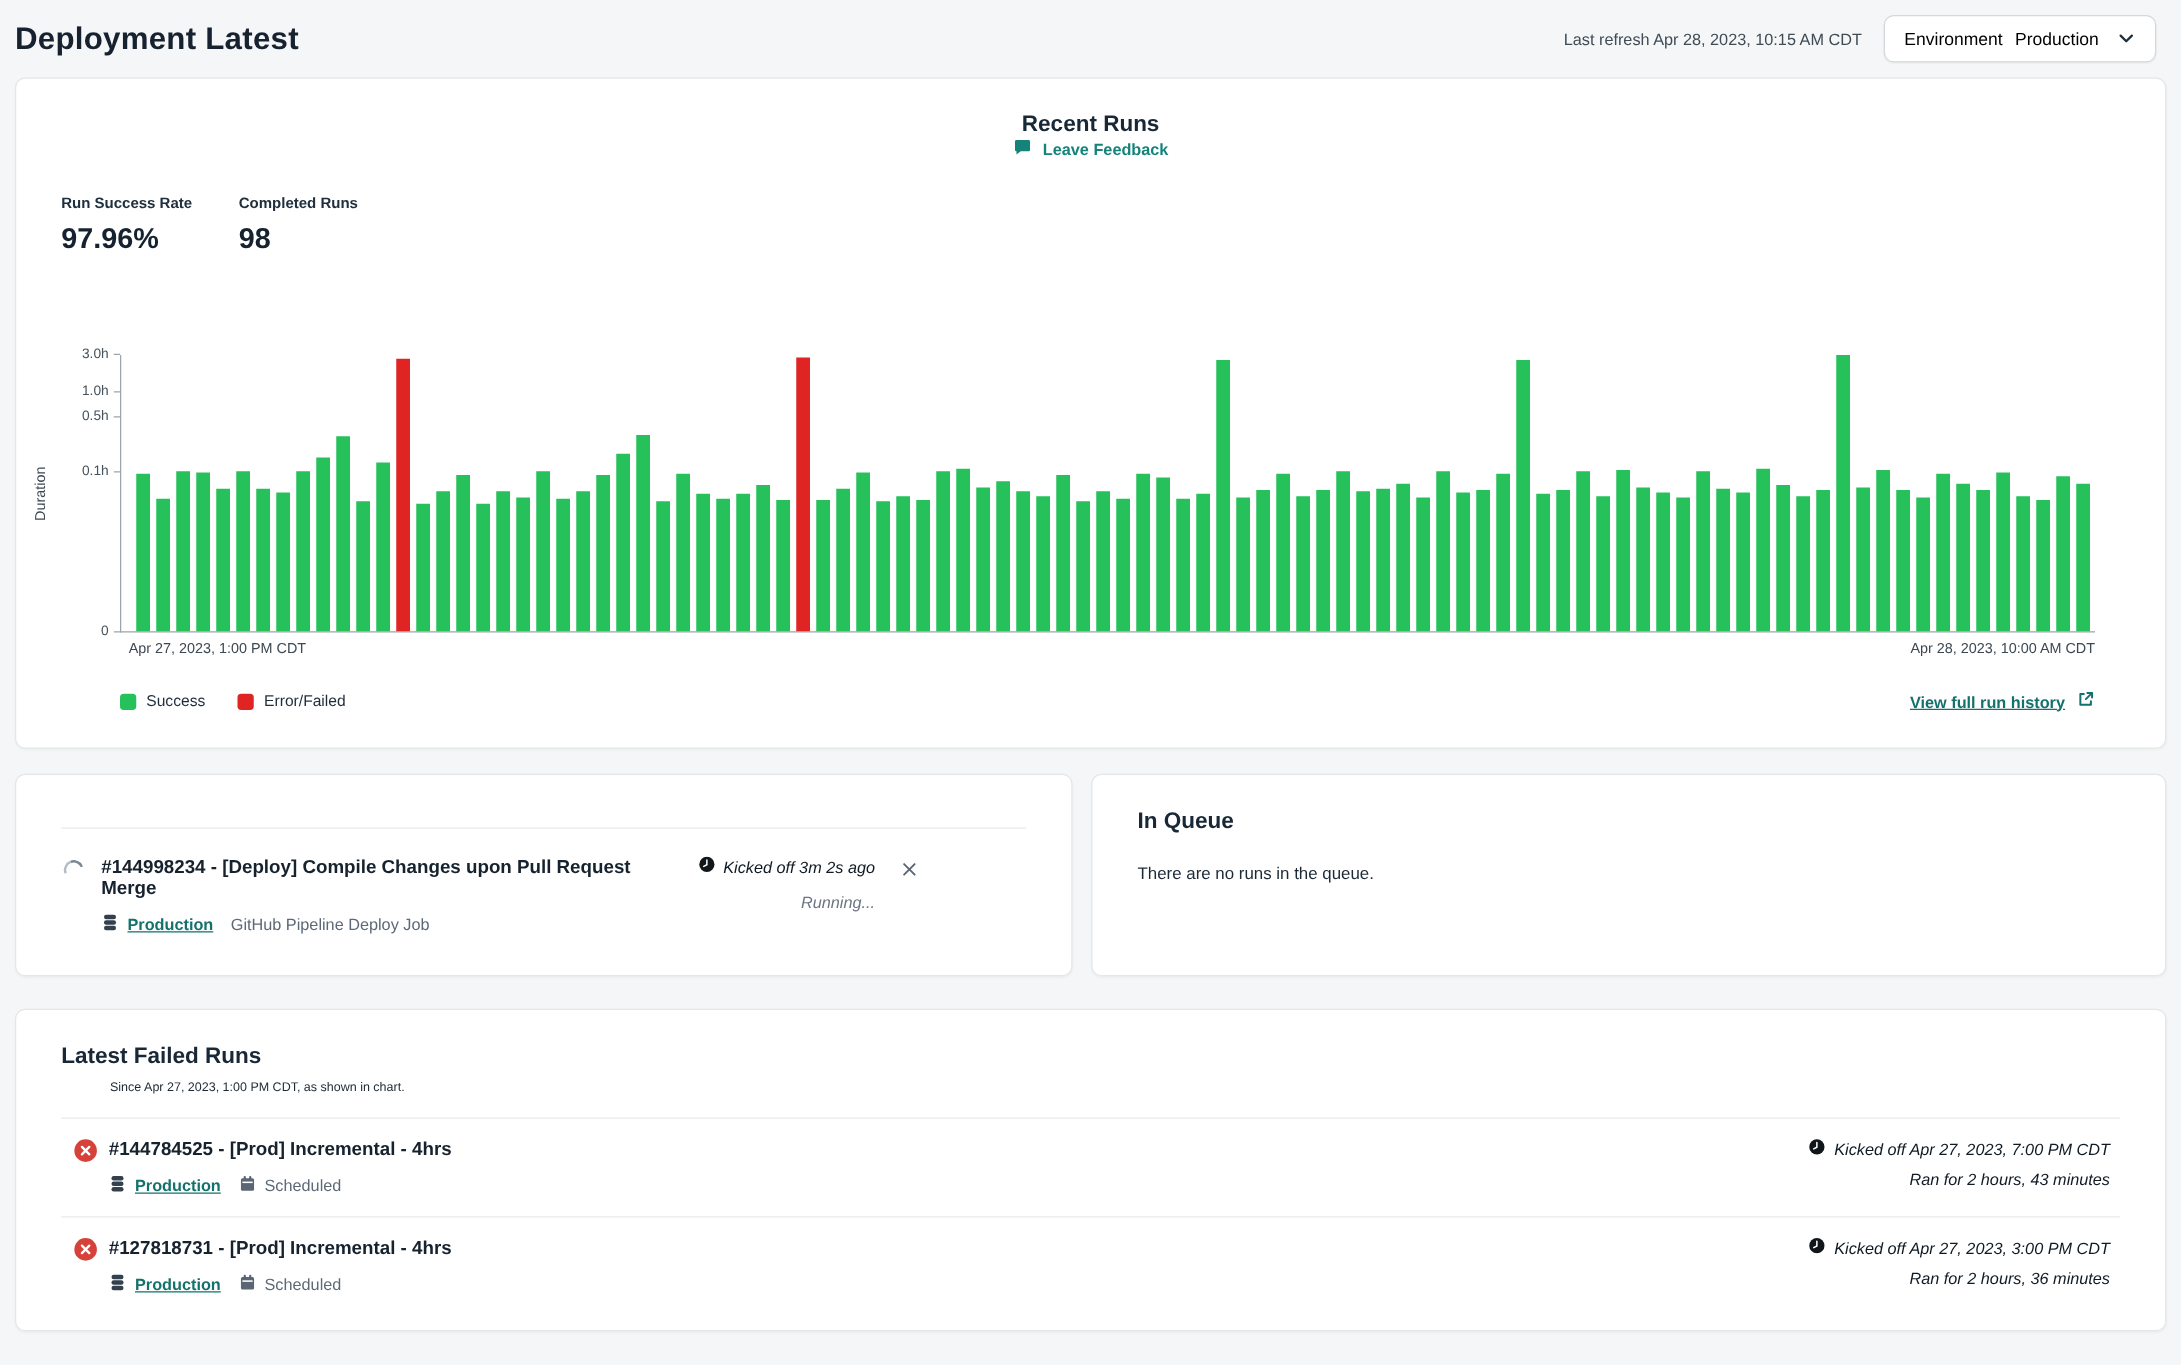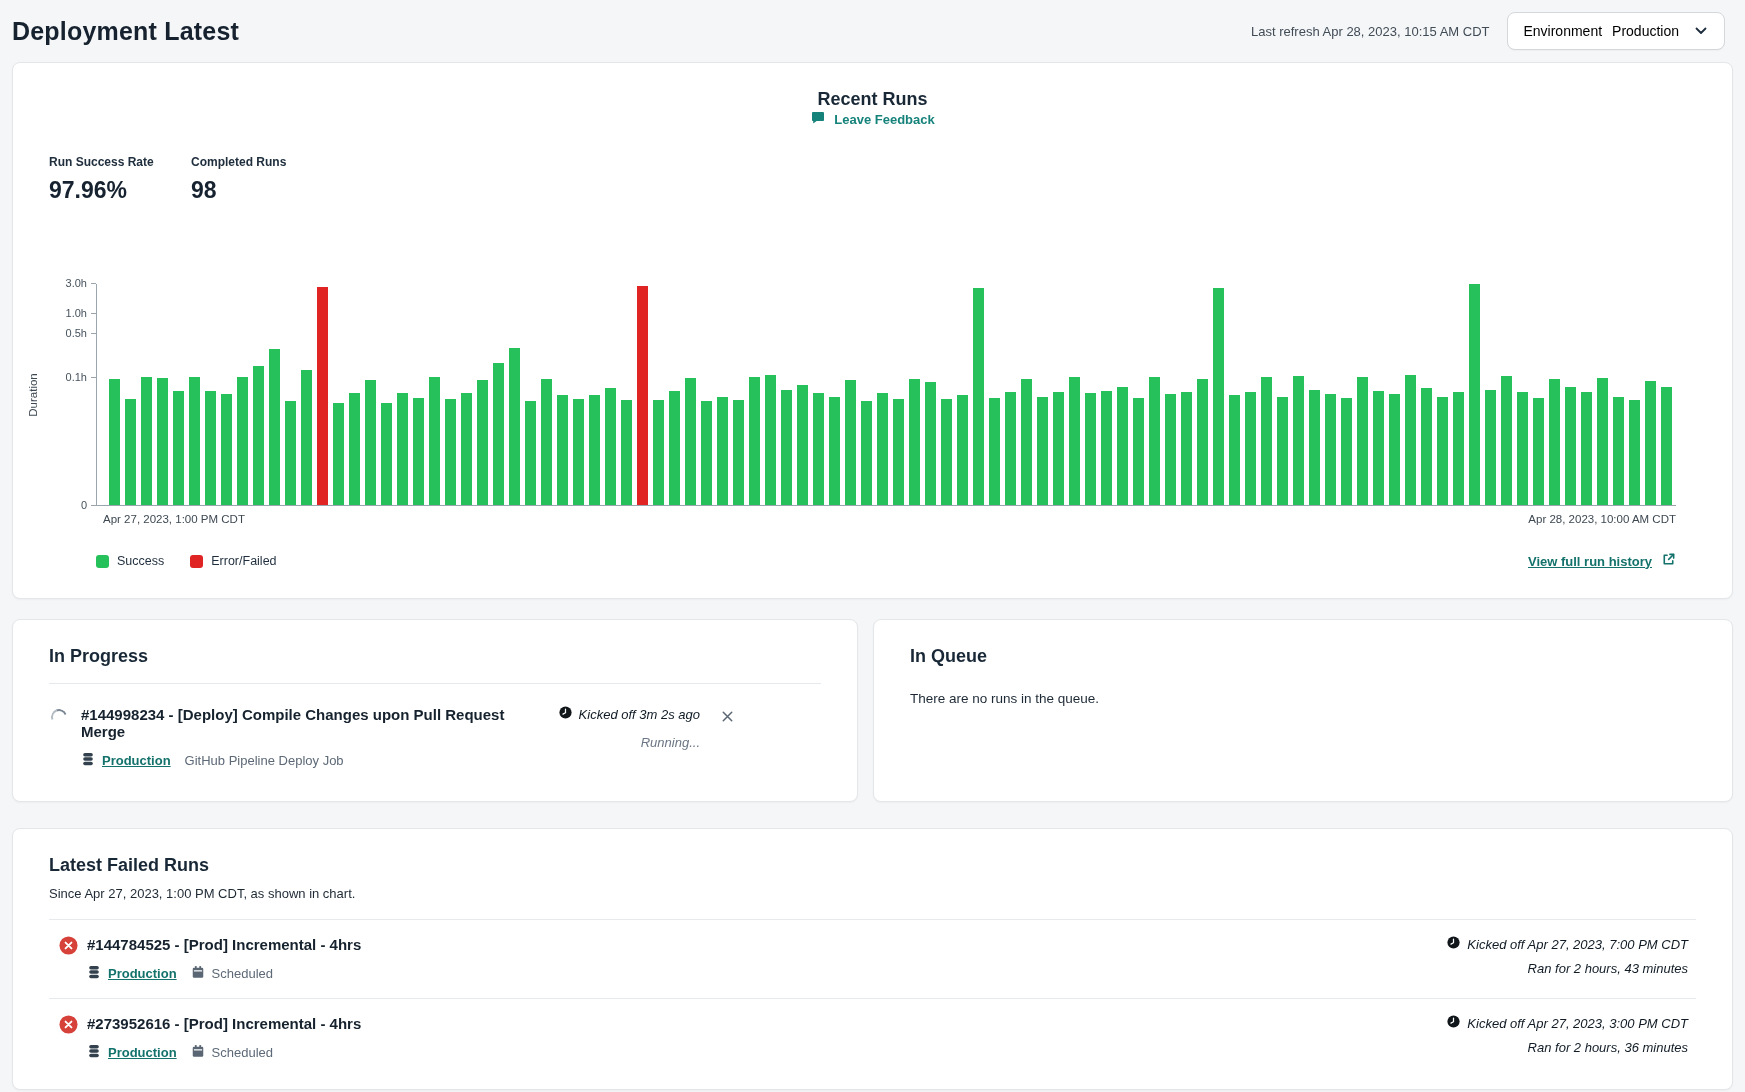--- a/index.html
+++ b/index.html
@@ -75,21 +75,21 @@
   .muted { color:#5d6977; }
   .run-right { text-align:right; margin-left:20px; white-space:nowrap;font-style:italic; }
   .kicked { display:flex; align-items:center; justify-content:flex-end; gap:7px; font-size:13px; color:#0f1a24; }
   .running { margin-top:13px; font-size:13px; color:#6a7683; }
   .close-btn { margin:1px 0 0 18px; background:none; border:none; cursor:pointer; display:flex; padding:2px; }
 
   .queue-card p { margin-top:24px; font-size:13.5px; color:#1d2935; }
 
   
   .failed-card { margin:26px 12px 0; padding:26px 36px 12px; }
-  .failed-sub { margin-top:10px; font-size:13px; color:#1d2935; }
+  .failed-sub { margin-top:10px; font-size:10px; color:#1d2935;margin-left:39px; }
   .failed-card .head-divider { margin-top:18px; }
   .failed-row { display:flex; align-items:flex-start; padding:16px 8px 16px 10px; }
   .fail-icon { flex:0 0 19px; margin:0 9px 0 0; display:flex; }
   .fail-main { flex:1; min-width:0; }
   .ranfor { margin-top:9px; font-size:13px; color:#101b26; }
 </style>
 </head>
 <body>
 
 <div class="page">
@@ -265,21 +265,20 @@
               <path d="M13.3 2.7L8.2 7.8"></path>
             </svg>
         </span>
       </a>
     </div>
   </section>
 
   <div class="row2">
 
     <section class="card progress-card">
-      <h2>In Progress</h2>
       <div class="divider"></div>
       <div class="run-row">
         <div class="spinner"></div>
         <div class="run-main">
           <div class="run-title">#144998234 - [Deploy] Compile Changes upon Pull Request Merge</div>
           <div class="run-sub">
             <span class="sub-item">
               <span>
                 <svg width="14" height="14" viewBox="0 0 16 16" fill="#33404d">
                     <rect x="2.5" y="1" width="11" height="4" rx="2"></rect>
@@ -376,21 +375,21 @@
     <div class="divider"></div>
 
     <div class="failed-row">
       <span class="fail-icon">
         <svg width="19" height="19" viewBox="0 0 20 20">
             <circle cx="10" cy="10" r="9.5" fill="#d6413a"></circle>
             <path d="M6.9 6.9l6.2 6.2M13.1 6.9l-6.2 6.2" stroke="#fff" stroke-width="2" stroke-linecap="round"></path>
           </svg>
       </span>
       <div class="fail-main">
-        <div class="run-title">#273952616 - [Prod] Incremental - 4hrs</div>
+        <div class="run-title">#127818731 - [Prod] Incremental - 4hrs</div>
         <div class="run-sub">
           <span class="sub-item">
             <span>
               <svg width="14" height="14" viewBox="0 0 16 16" fill="#33404d">
                   <rect x="2.5" y="1" width="11" height="4" rx="2"></rect>
                   <rect x="2.5" y="6" width="11" height="4" rx="2"></rect>
                   <rect x="2.5" y="11" width="11" height="4" rx="2"></rect>
                 </svg>
             </span>
             <a class="env-link">Production</a>

